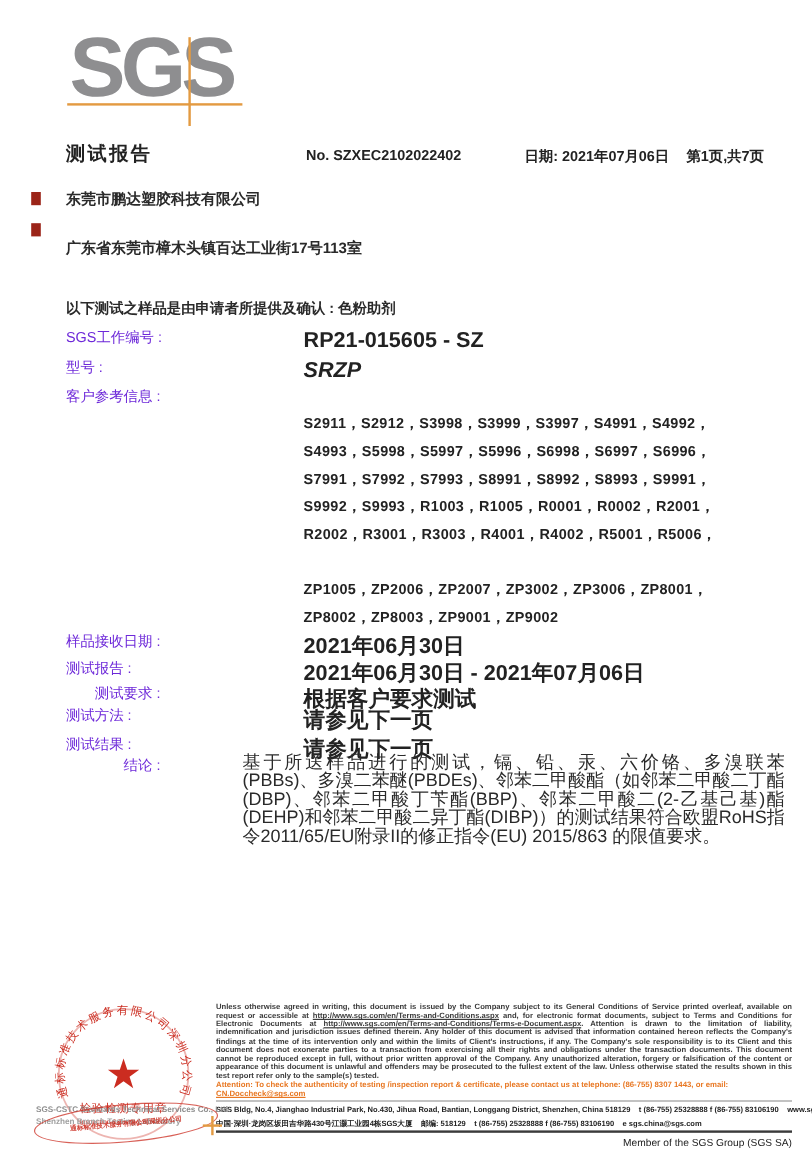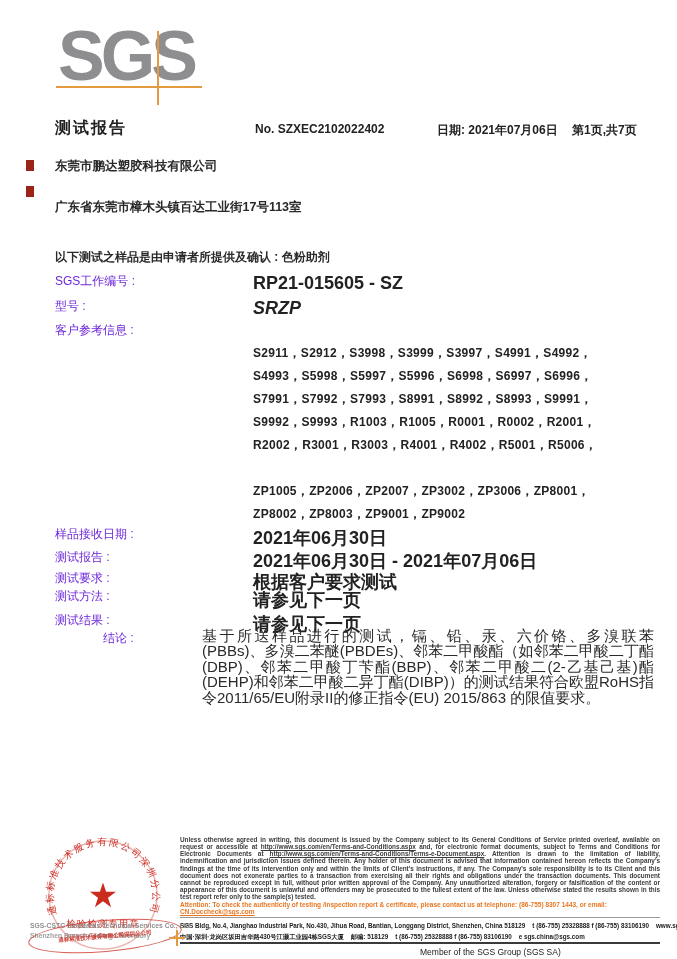--- a/index.html
+++ b/index.html
@@ -24,21 +24,21 @@
   .concl{left:202px;top:628px;width:452px;font-size:15px;line-height:15.4px;color:#2a2a2a;text-align:justify;}
   
   .terms{left:180px;top:836px;width:480px;font-size:6.4px;line-height:7.15px;color:#3c3c3c;text-align:justify;font-weight:700;}
   .terms .u{text-decoration:underline;}
   .attn{left:180px;top:901px;width:480px;font-size:6.5px;line-height:7.2px;color:#e87722;font-weight:700;}
   .attn .u{text-decoration:underline;}
   .addr-block{left:180px;top:917px;width:480px;border-top:1px solid #9a9a9a;padding-top:2px;}
   .addr-line{font-size:6.3px;line-height:11px;color:#222;font-weight:700;white-space:nowrap;}
   .addr-line span{margin-right:7px;}
   .dark-line{left:180px;top:942px;width:480px;height:2px;background:#3a3a3a;}
-  .member{left:420px;top:947px;width:240px;text-align:left;font-size:8.5px;color:#222;}
+  .member{left:420px;top:947px;width:240px;text-align:right;font-size:8.5px;color:#222;}
   .co-gray{left:30px;font-size:6.8px;color:#8f8f8f;font-weight:700;white-space:nowrap;}
   .oval-stamp{left:28px;top:920px;width:152px;height:30px;border:1.5px solid rgba(203,44,32,.75);
               border-radius:50%;transform:rotate(-5deg);display:flex;align-items:center;justify-content:center;}
   .oval-stamp span{font-size:5.5px;color:rgba(203,44,32,.9);font-weight:700;}
   .plus-v{left:176px;top:930px;width:1.5px;height:16px;background:#e39a41;}
   .plus-h{left:169px;top:937px;width:16px;height:1.5px;background:#e39a41;}
   .stamp-svg{left:44px;top:836px;}
 </style>
 </head>
 <body>
@@ -75,21 +75,21 @@
   <div class="abs code-line" style="top:437px;">R2002，R3001，R3003，R4001，R4002，R5001，R5006，</div>
   <div class="abs code-line" style="top:483px;">ZP1005，ZP2006，ZP2007，ZP3002，ZP3006，ZP8001，</div>
   <div class="abs code-line" style="top:506px;">ZP8002，ZP8003，ZP9001，ZP9002</div>
 
   <div class="abs lbl" style="top:526px;">样品接收日期 :</div>
   <div class="abs val" style="top:526px;">2021年06月30日</div>
 
   <div class="abs lbl" style="top:549px;">测试报告 :</div>
   <div class="abs val" style="top:549px;">2021年06月30日 - 2021年07月06日</div>
 
-  <div class="abs lbl" style="top:570px;">测试要求 :</div>
+  <div class="abs lbl" style="top:570px;margin-left:24px;">测试要求 :</div>
   <div class="abs val" style="top:570px;">根据客户要求测试</div>
 
   <div class="abs lbl" style="top:588px;">测试方法 :</div>
   <div class="abs val" style="top:588px;">请参见下一页</div>
 
   <div class="abs lbl" style="top:612px;">测试结果 :</div>
   <div class="abs val" style="top:612px;">请参见下一页</div>
 
   <div class="abs lbl" style="top:630px;margin-left:48px;">结论 :</div>
   <div class="abs concl">基于所送样品进行的测试，镉、铅、汞、六价铬、多溴联苯(PBBs)、多溴二苯醚(PBDEs)、邻苯二甲酸酯（如邻苯二甲酸二丁酯 (DBP)、邻苯二甲酸丁苄酯(BBP)、邻苯二甲酸二(2-乙基己基)酯(DEHP)和邻苯二甲酸二异丁酯(DIBP)）的测试结果符合欧盟RoHS指令2011/65/EU附录II的修正指令(EU) 2015/863 的限值要求。</div>

